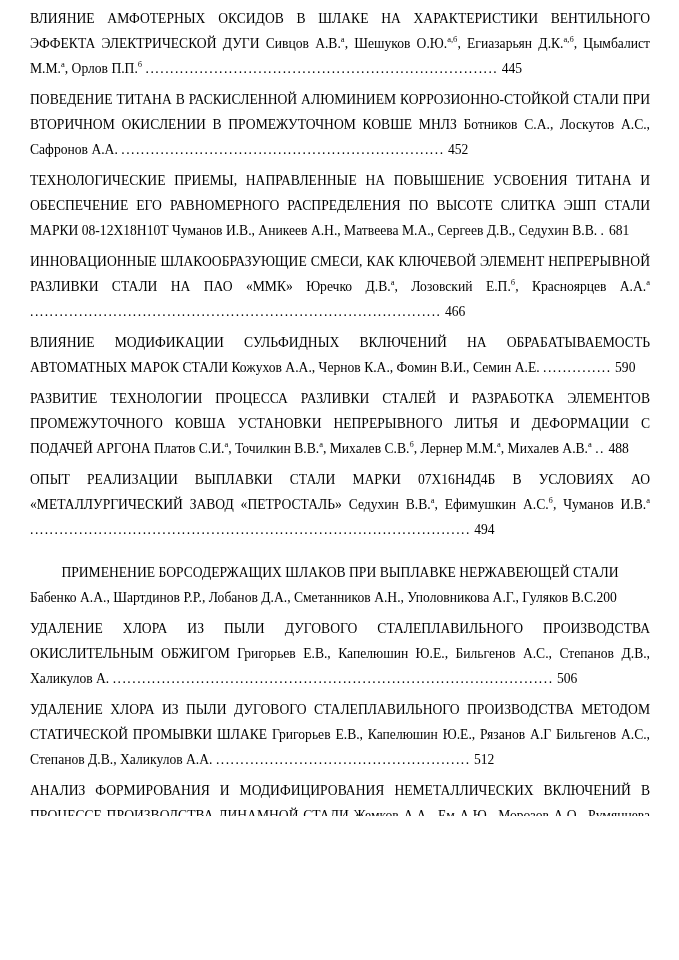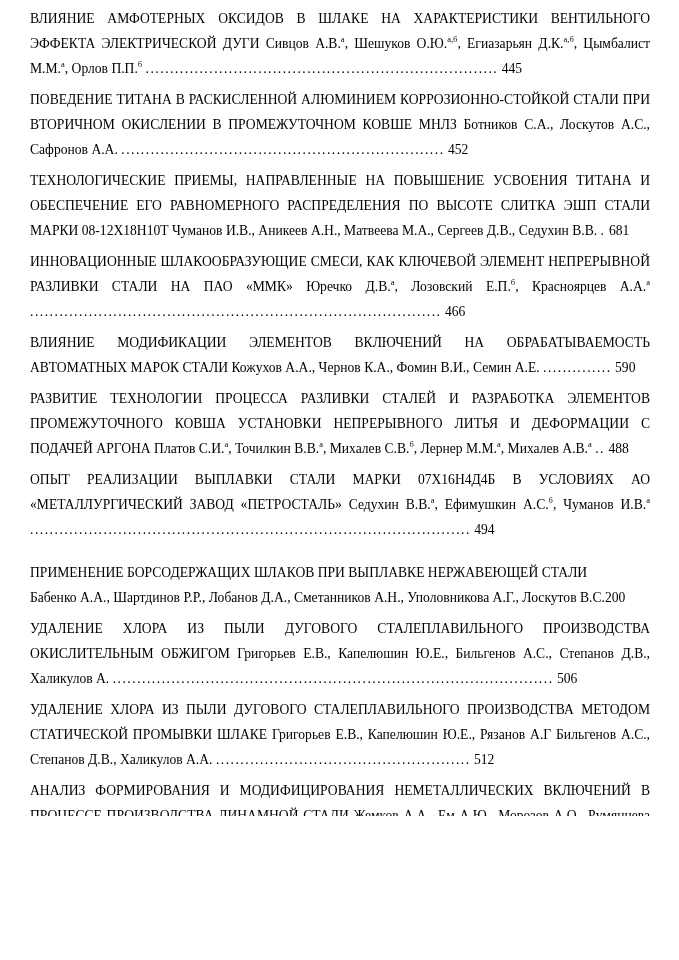--- a/index.html
+++ b/index.html
@@ -21,20 +21,21 @@
   }
   .toc-list { }
   .entry {
     margin: 0 0 6px 0;
     text-align: justify;
     line-height: 25px;
   }
   .entry .title { }
   .entry.centered .title {
     display: block;
+    text-align: center;
     margin-top: 18px;
   }
   .entry sup {
     font-size: 8.5px;
     line-height: 0;
     vertical-align: super;
   }
   .dots {
     letter-spacing: 1.5px;
     word-break: break-all;
@@ -50,22 +51,22 @@
 </style>
 </head>
 <body>
 
 <div class="page">
   <div class="toc-list">
       <p class="entry"><span class="title">ВЛИЯНИЕ АМФОТЕРНЫХ ОКСИДОВ В ШЛАКЕ НА ХАРАКТЕРИСТИКИ ВЕНТИЛЬНОГО ЭФФЕКТА ЭЛЕКТРИЧЕСКОЙ ДУГИ</span> <span>Сивцов А.В.<sup>а</sup>, Шешуков О.Ю.<sup>а,б</sup>, Егиазарьян Д.К.<sup>а,б</sup>, Цымбалист М.М.<sup>а</sup>, Орлов П.П.<sup>б</sup></span> <span class="dots">........................................................................</span> <span>445</span></p>
       <p class="entry"><span class="title">ПОВЕДЕНИЕ ТИТАНА В РАСКИСЛЕННОЙ АЛЮМИНИЕМ КОРРОЗИОННО-СТОЙКОЙ СТАЛИ ПРИ ВТОРИЧНОМ ОКИСЛЕНИИ В ПРОМЕЖУТОЧНОМ КОВШЕ МНЛЗ</span> <span>Ботников С.А., Лоскутов А.С., Сафронов А.А.</span> <span class="dots">..................................................................</span> <span>452</span></p>
       <p class="entry"><span class="title">ТЕХНОЛОГИЧЕСКИЕ ПРИЕМЫ, НАПРАВЛЕННЫЕ НА ПОВЫШЕНИЕ УСВОЕНИЯ ТИТАНА И ОБЕСПЕЧЕНИЕ ЕГО РАВНОМЕРНОГО РАСПРЕДЕЛЕНИЯ ПО ВЫСОТЕ СЛИТКА ЭШП СТАЛИ МАРКИ 08-12Х18Н10Т</span> <span>Чуманов И.В., Аникеев А.Н., Матвеева М.А., Сергеев Д.В., Седухин В.В.</span> <span class="dots">.</span> <span>681</span></p>
       <p class="entry"><span class="title">ИННОВАЦИОННЫЕ ШЛАКООБРАЗУЮЩИЕ СМЕСИ, КАК КЛЮЧЕВОЙ ЭЛЕМЕНТ НЕПРЕРЫВНОЙ РАЗЛИВКИ СТАЛИ НА ПАО «ММК»</span> <span>Юречко Д.В.<sup>а</sup>, Лозовский Е.П.<sup>б</sup>, Красноярцев А.А.<sup>а</sup></span> <span class="dots">....................................................................................</span> <span>466</span></p>
-      <p class="entry"><span class="title">ВЛИЯНИЕ МОДИФИКАЦИИ ЭЛЕМЕНТОВ ВКЛЮЧЕНИЙ НА ОБРАБАТЫВАЕМОСТЬ АВТОМАТНЫХ МАРОК СТАЛИ</span> <span>Кожухов А.А., Чернов К.А., Фомин В.И., Семин А.Е.</span> <span class="dots">..............</span> <span>590</span></p>
+      <p class="entry"><span class="title">ВЛИЯНИЕ МОДИФИКАЦИИ СУЛЬФИДНЫХ ВКЛЮЧЕНИЙ НА ОБРАБАТЫВАЕМОСТЬ АВТОМАТНЫХ МАРОК СТАЛИ</span> <span>Кожухов А.А., Чернов К.А., Фомин В.И., Семин А.Е.</span> <span class="dots">..............</span> <span>590</span></p>
       <p class="entry"><span class="title">РАЗВИТИЕ ТЕХНОЛОГИИ ПРОЦЕССА РАЗЛИВКИ СТАЛЕЙ И РАЗРАБОТКА ЭЛЕМЕНТОВ ПРОМЕЖУТОЧНОГО КОВША УСТАНОВКИ НЕПРЕРЫВНОГО ЛИТЬЯ И ДЕФОРМАЦИИ С ПОДАЧЕЙ АРГОНА</span> <span>Платов С.И.<sup>а</sup>, Точилкин В.В.<sup>а</sup>, Михалев С.В.<sup>б</sup>, Лернер М.М.<sup>а</sup>, Михалев А.В.<sup>а</sup></span> <span class="dots">..</span> <span>488</span></p>
       <p class="entry"><span class="title">ОПЫТ РЕАЛИЗАЦИИ ВЫПЛАВКИ СТАЛИ МАРКИ 07Х16Н4Д4Б В УСЛОВИЯХ АО «МЕТАЛЛУРГИЧЕСКИЙ ЗАВОД «ПЕТРОСТАЛЬ»</span> <span>Седухин В.В.<sup>а</sup>, Ефимушкин А.С.<sup>б</sup>, Чуманов И.В.<sup>а</sup></span> <span class="dots">..........................................................................................</span> <span>494</span></p>
-      <p class="entry centered"><span class="title">ПРИМЕНЕНИЕ БОРСОДЕРЖАЩИХ ШЛАКОВ ПРИ ВЫПЛАВКЕ НЕРЖАВЕЮЩЕЙ СТАЛИ</span><span>Бабенко А.А., Шартдинов Р.Р., Лобанов Д.А., Сметанников А.Н., Уполовникова А.Г., Лоскутов В.С.</span><span>200</span></p>
+      <p class="entry centered"><span class="title">ПРИМЕНЕНИЕ БОРСОДЕРЖАЩИХ ШЛАКОВ ПРИ ВЫПЛАВКЕ НЕРЖАВЕЮЩЕЙ СТАЛИ</span><span>Бабенко А.А., Шартдинов Р.Р., Лобанов Д.А., Сметанников А.Н., Уполовникова А.Г., Гуляков В.С.</span><span>200</span></p>
       <p class="entry"><span class="title">УДАЛЕНИЕ ХЛОРА ИЗ ПЫЛИ ДУГОВОГО СТАЛЕПЛАВИЛЬНОГО ПРОИЗВОДСТВА ОКИСЛИТЕЛЬНЫМ ОБЖИГОМ</span> <span>Григорьев Е.В., Капелюшин Ю.Е., Бильгенов А.С., Степанов Д.В., Халикулов А.</span> <span class="dots">..........................................................................................</span> <span>506</span></p>
       <p class="entry"><span class="title">УДАЛЕНИЕ ХЛОРА ИЗ ПЫЛИ ДУГОВОГО СТАЛЕПЛАВИЛЬНОГО ПРОИЗВОДСТВА МЕТОДОМ СТАТИЧЕСКОЙ ПРОМЫВКИ ШЛАКЕ</span> <span>Григорьев Е.В., Капелюшин Ю.Е., Рязанов А.Г Бильгенов А.С., Степанов Д.В., Халикулов А.А.</span> <span class="dots">....................................................</span> <span>512</span></p>
       <p class="entry"><span class="title">АНАЛИЗ ФОРМИРОВАНИЯ И МОДИФИЦИРОВАНИЯ НЕМЕТАЛЛИЧЕСКИХ ВКЛЮЧЕНИЙ В ПРОЦЕССЕ ПРОИЗВОДСТВА ДИНАМНОЙ СТАЛИ</span> <span>Жемков А.А., Ем А.Ю., Морозов А.О., Румянцева С.Б., Демин К.Ю., Комолова О.А., Григорович К.В.</span> <span class="dots">....................................</span> <span>518</span></p>
     </div>
   <div class="pagefoot">8</div>
 </div>
 
 </body></html>

